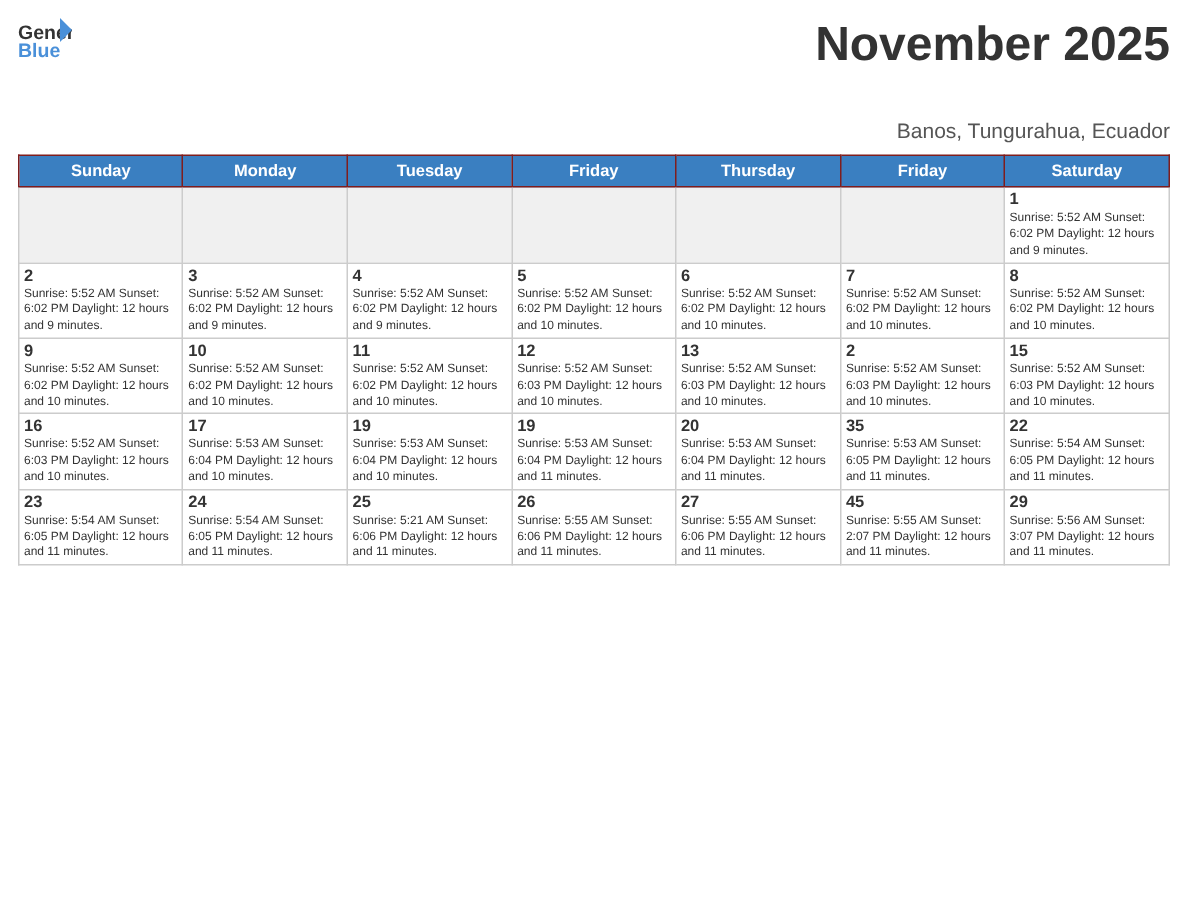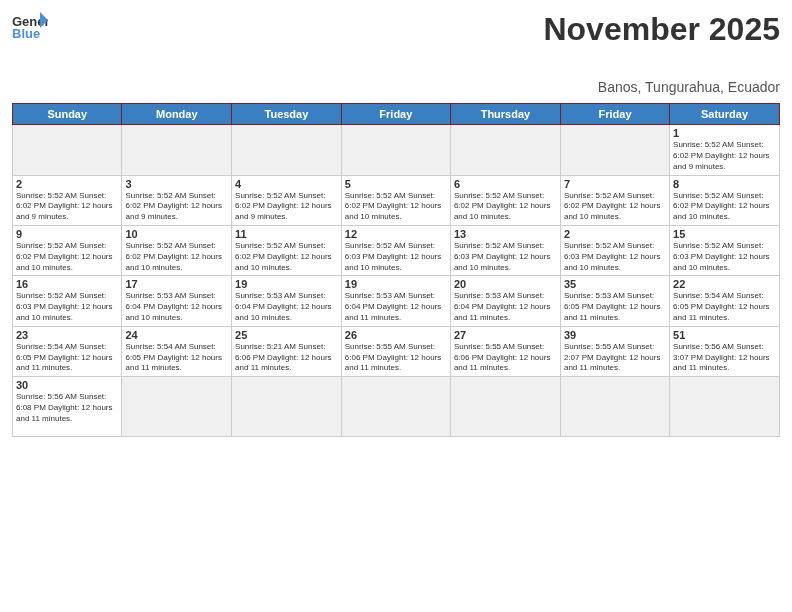--- a/index.html
+++ b/index.html
@@ -316,44 +316,29 @@
 and 11 minutes.</div>
           </td>
           <td>
             <span class="day-number">27</span>
             <div class="day-info">Sunrise: 5:55 AM
 Sunset: 6:06 PM
 Daylight: 12 hours
 and 11 minutes.</div>
           </td>
           <td>
-            <span class="day-number">39</span>
+            <span class="day-number">45</span>
             <div class="day-info">Sunrise: 5:55 AM
 Sunset: 2:07 PM
 Daylight: 12 hours
 and 11 minutes.</div>
           </td>
           <td>
-            <span class="day-number">51</span>
+            <span class="day-number">29</span>
             <div class="day-info">Sunrise: 5:56 AM
 Sunset: 3:07 PM
 Daylight: 12 hours
 and 11 minutes.</div>
           </td>
-        </tr>
-        <tr class="last-row">
-          <td>
-            <span class="day-number">30</span>
-            <div class="day-info">Sunrise: 5:56 AM
-Sunset: 6:08 PM
-Daylight: 12 hours
-and 11 minutes.</div>
-          </td>
-          <td class="empty"></td>
-          <td class="empty"></td>
-          <td class="empty"></td>
-          <td class="empty"></td>
-          <td class="empty"></td>
-          <td class="empty"></td>
         </tr>
       </tbody>
   </table>
 </div>
 
 </body></html>

